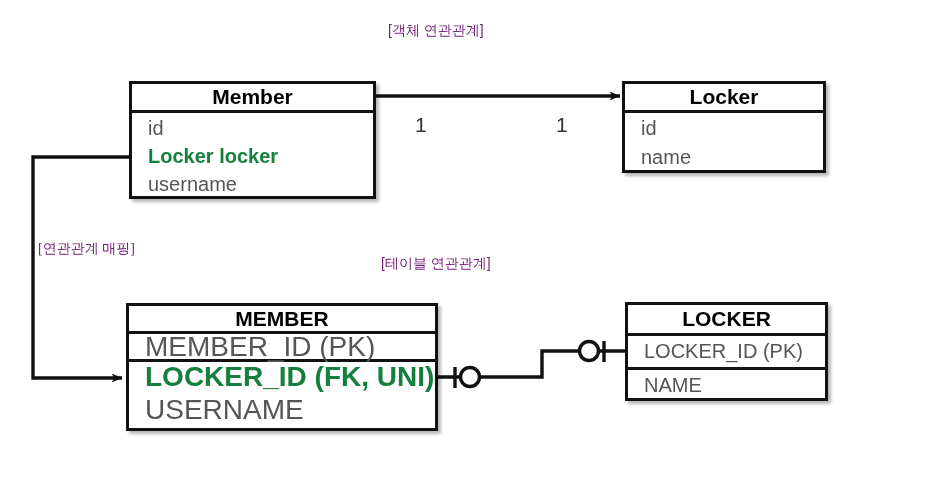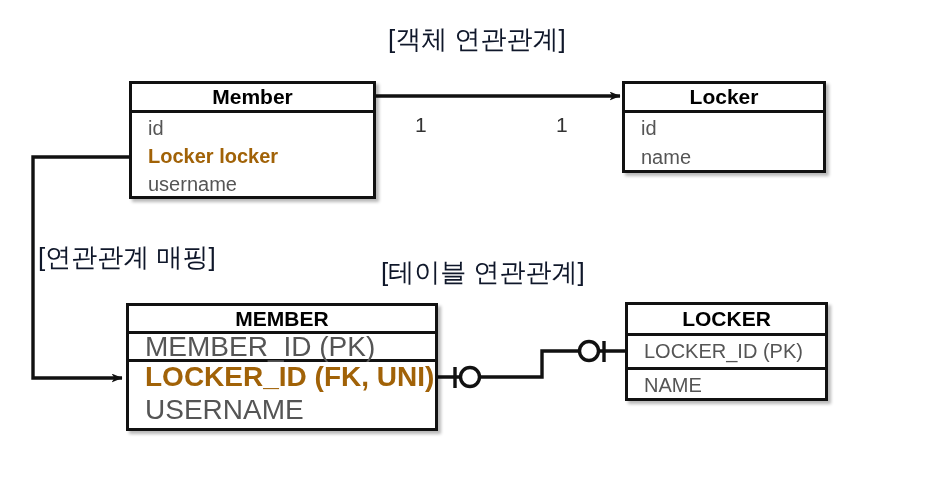--- a/index.html
+++ b/index.html
@@ -30,21 +30,21 @@
     letter-spacing:0px;
   }
   .box .rows{box-sizing:border-box;width:100%;}
   .row{
     box-sizing:border-box;
     display:flex;align-items:center;
     padding-left:16px;
     color:#555555;
     white-space:nowrap;
   }
-  .row.bold{color:#a16207;font-weight:bold;}
+  .row.bold{color:#15803d;font-weight:bold;}
   .row.sep{border-bottom:3px solid #111111;}
 
   
   #member-entity{left:129px;top:81px;width:247px;height:118px;}
   #member-entity .hdr{height:29px;font-size:21px;}
   #member-entity .rows{height:86px;padding-top:1px;}
   #member-entity .row{height:28px;font-size:20px;}
 
   #locker-entity{left:622px;top:81px;width:204px;height:92px;}
   #locker-entity .hdr{height:29px;font-size:21px;}
@@ -61,26 +61,26 @@
 
   #locker-table{left:625px;top:302px;width:203px;height:99px;}
   #locker-table .hdr{height:31px;font-size:21px;}
   #locker-table .rows{height:65px;border-radius:22px;}
   #locker-table .row{height:34px;font-size:20px;}
   #locker-table .row.last{height:31px;}
 
   
   .caption{
     position:absolute;
-    color:#0f172a;
-    font-size:26px;
+    color:#701a75;
+    font-size:14px;
     white-space:nowrap;
   }
   #caption-object{left:388px;top:22px;}
-  #caption-mapping{left:38px;top:240px;}
+  #caption-mapping{left:38px;top:240px;font-family:Liberation Serif, serif;}
   #caption-table{left:381px;top:255px;}
 
   
   .mult{
     position:absolute;
     color:#333333;
     font-size:21px;
   }
   #mult-left{left:415px;top:113px;}
   #mult-right{left:556px;top:113px;}

